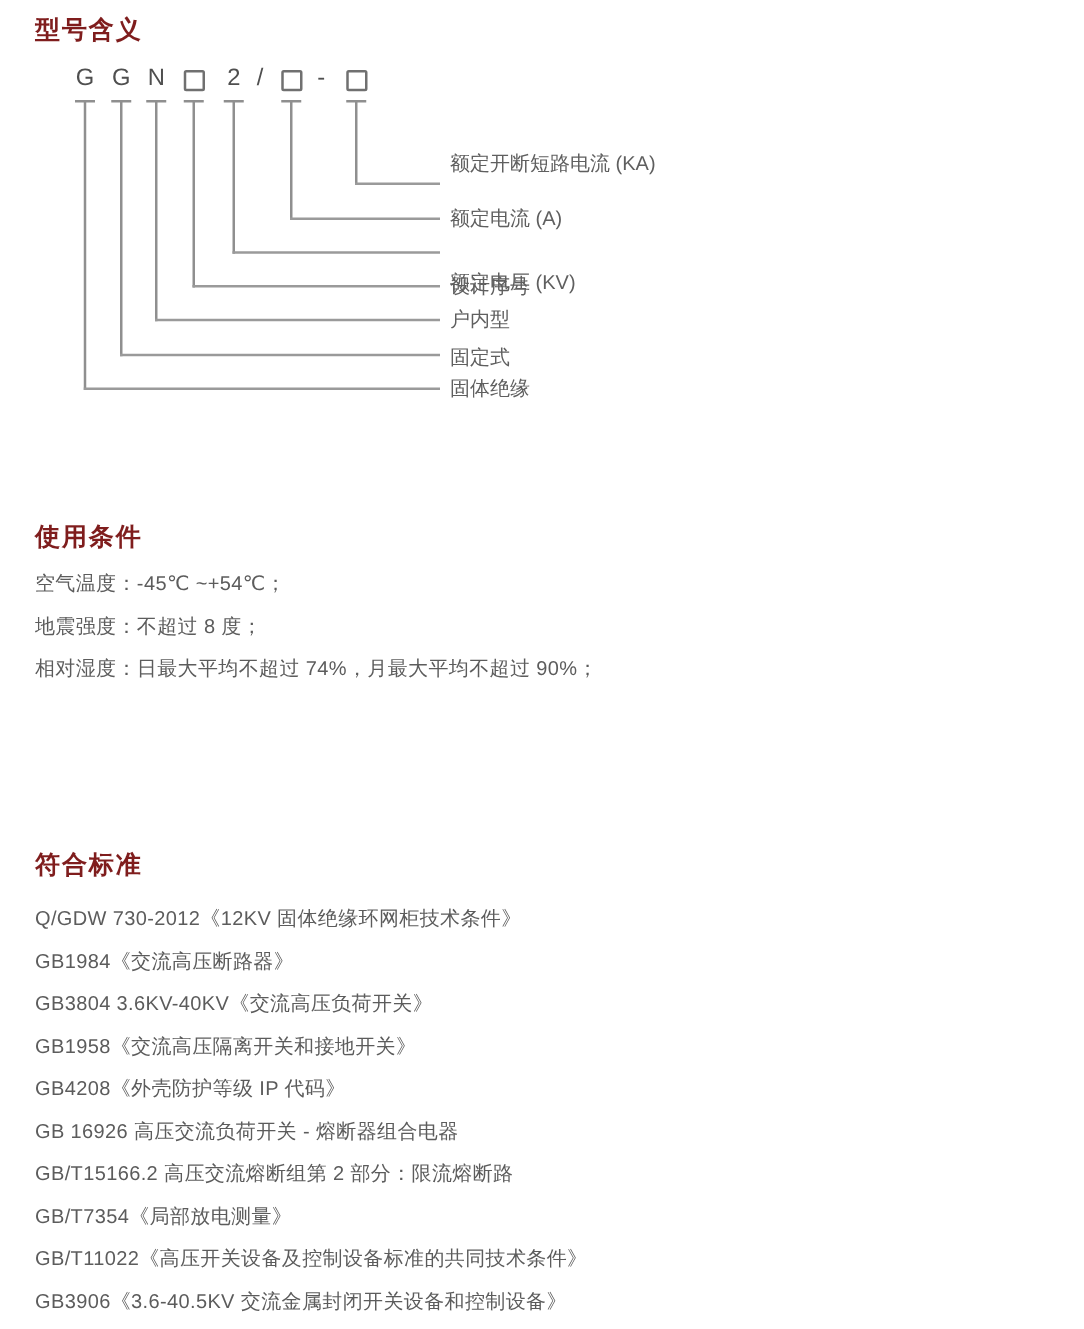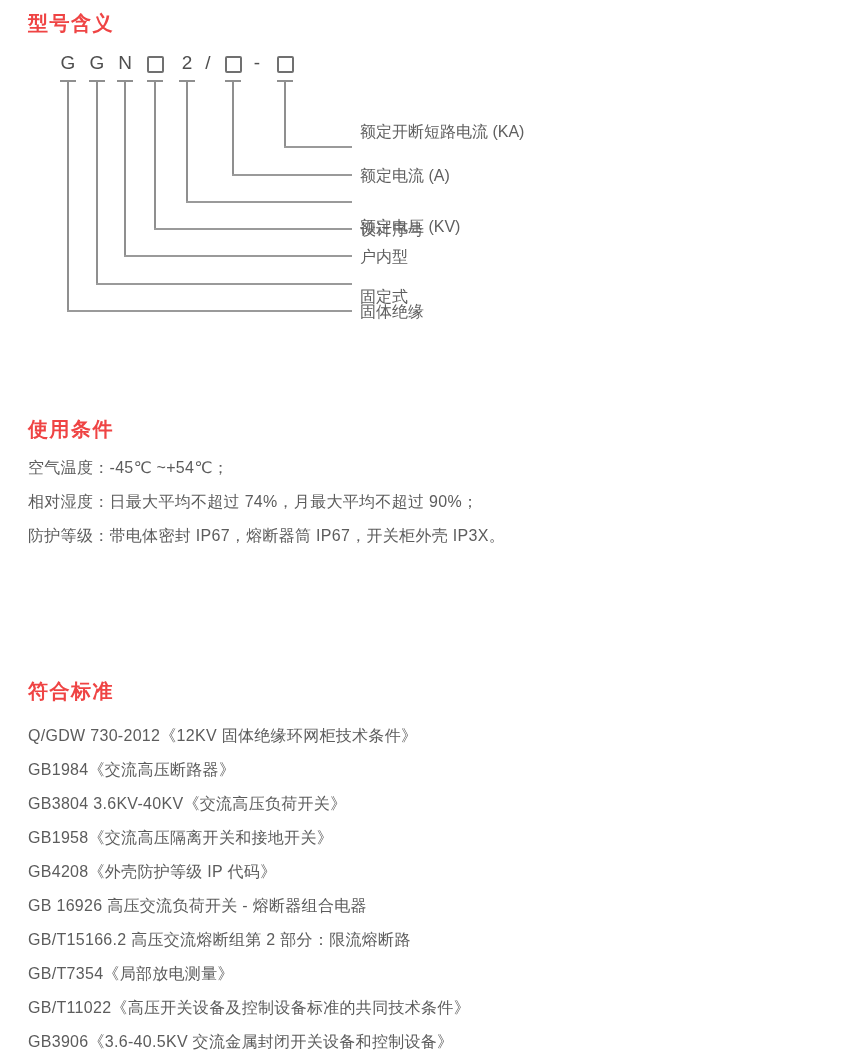--- a/index.html
+++ b/index.html
@@ -5,21 +5,21 @@
   html,body{margin:0;padding:0;}
   body{
     width:867px;height:1063px;background:#ffffff;position:relative;
     font-family:"Liberation Sans","DejaVu Sans",sans-serif;
     -webkit-font-smoothing:antialiased;
   }
   .page{position:absolute;inset:0;width:867px;height:1063px;background:#fff;overflow:hidden;}
 
   .sec-title{
     position:absolute;left:28px;
-    font-size:20px;font-weight:700;color:#ef4444;letter-spacing:1.5px;
+    font-size:20px;font-weight:700;color:#7f1d1d;letter-spacing:1.5px;
   }
 
   
   .diagram{position:absolute;left:0;top:50px;width:867px;height:300px;}
   .mchar{
     position:absolute;top:2px;width:40px;text-align:center;
     font-size:19px;font-weight:500;color:#4f4f4f;letter-spacing:0;
   }
   .mbox{
     position:absolute;top:6px;width:13px;height:13px;
@@ -87,30 +87,30 @@
 
     <div class="tick" style="left:277px;"></div>
     <div class="vline" style="left:284px;height:68px;"></div>
     <div class="hline" style="left:284px;top:96px;width:68px;"></div>
 
     <div class="dlabel" style="top:73px;">额定开断短路电流 (KA)</div>
     <div class="dlabel" style="top:117px;text-align:center;">额定电流 (A)</div>
     <div class="dlabel" style="top:144px;margin-top:24px;">额定电压 (KV)</div>
     <div class="dlabel" style="top:171px;">设计序号</div>
     <div class="dlabel" style="top:198px;">户内型</div>
-    <div class="dlabel" style="top:238px;">固定式</div>
+    <div class="dlabel" style="top:228px;">固定式</div>
     <div class="dlabel" style="top:253px;">固体绝缘</div>
   </div>
 
   <div class="sec-title" style="top:416px;">使用条件</div>
 
   <ul class="textlist usage" style="top:458px;">
     <li>空气温度：-45℃ ~+54℃；</li>
+    <li>地震强度：不超过 8 度；</li>
     <li>相对湿度：日最大平均不超过 74%，月最大平均不超过 90%；</li>
-    <li>防护等级：带电体密封 IP67，熔断器筒 IP67，开关柜外壳 IP3X。</li>
   </ul>
 
   <div class="sec-title" style="top:678px;">符合标准</div>
 
   <ul class="textlist standards" style="top:726px;">
     <li>Q/GDW 730-2012《12KV 固体绝缘环网柜技术条件》</li>
     <li>GB1984《交流高压断路器》</li>
     <li>GB3804 3.6KV-40KV《交流高压负荷开关》</li>
     <li>GB1958《交流高压隔离开关和接地开关》</li>
     <li>GB4208《外壳防护等级 IP 代码》</li>

